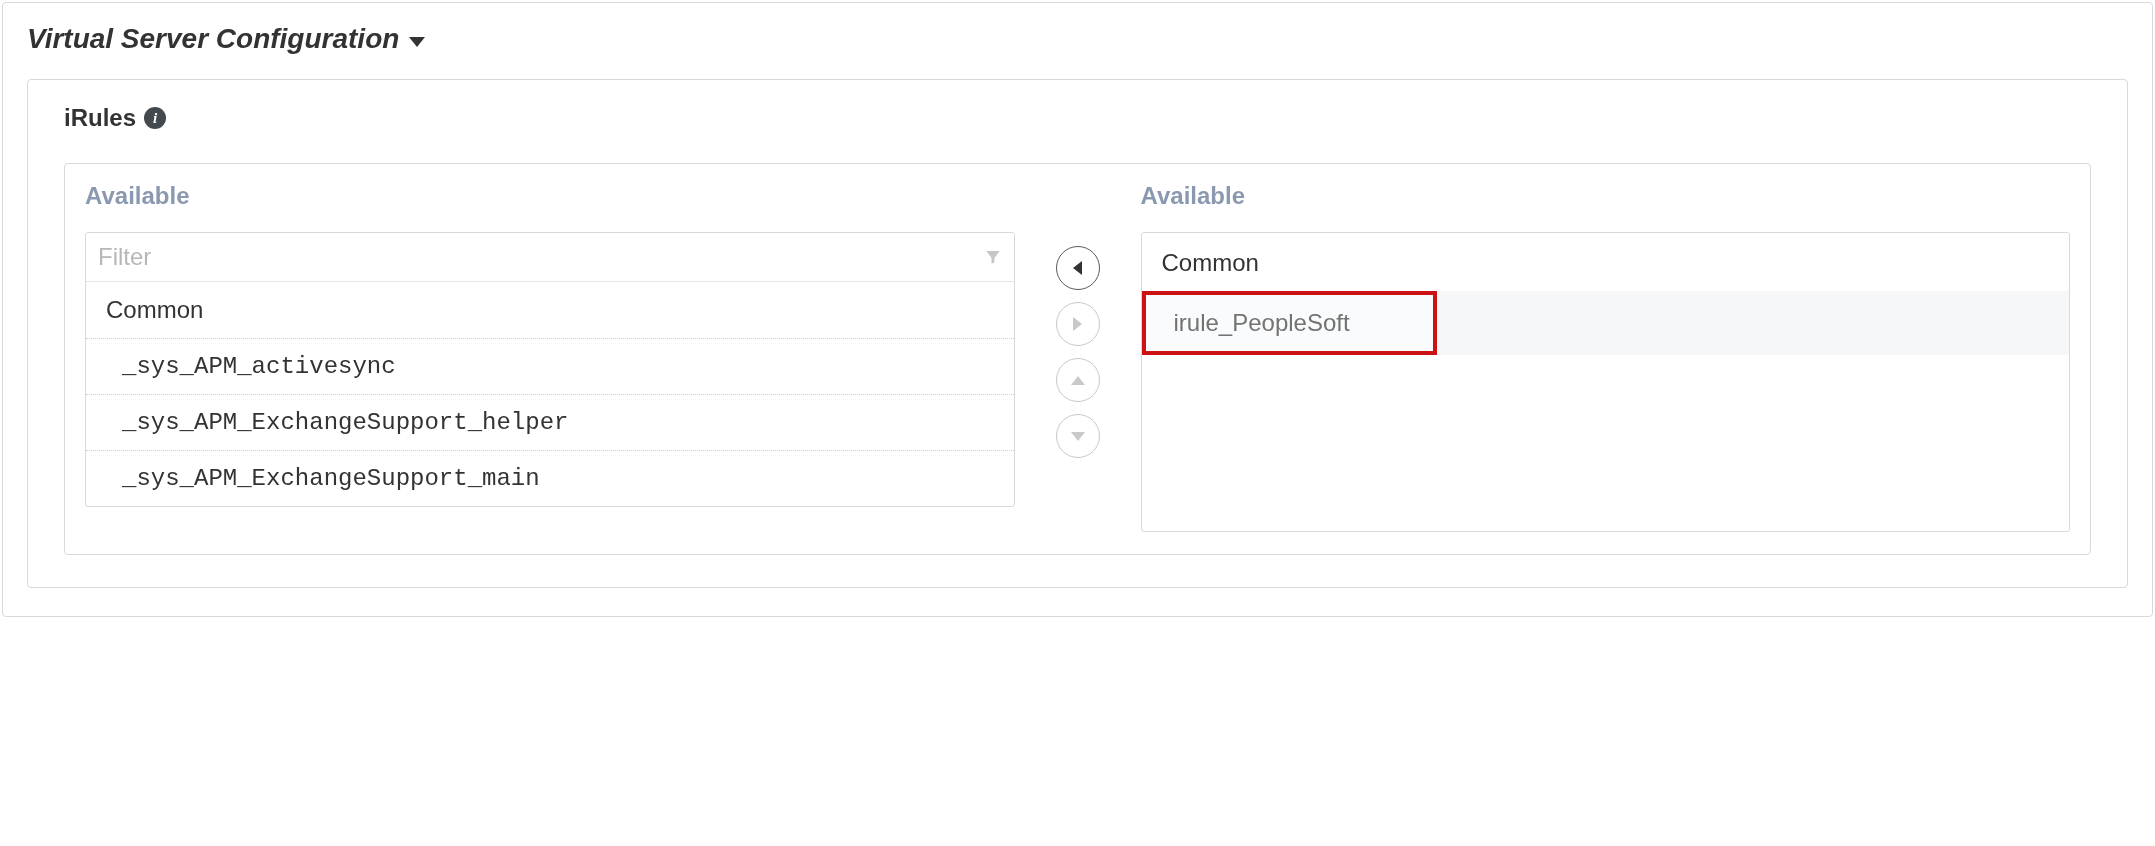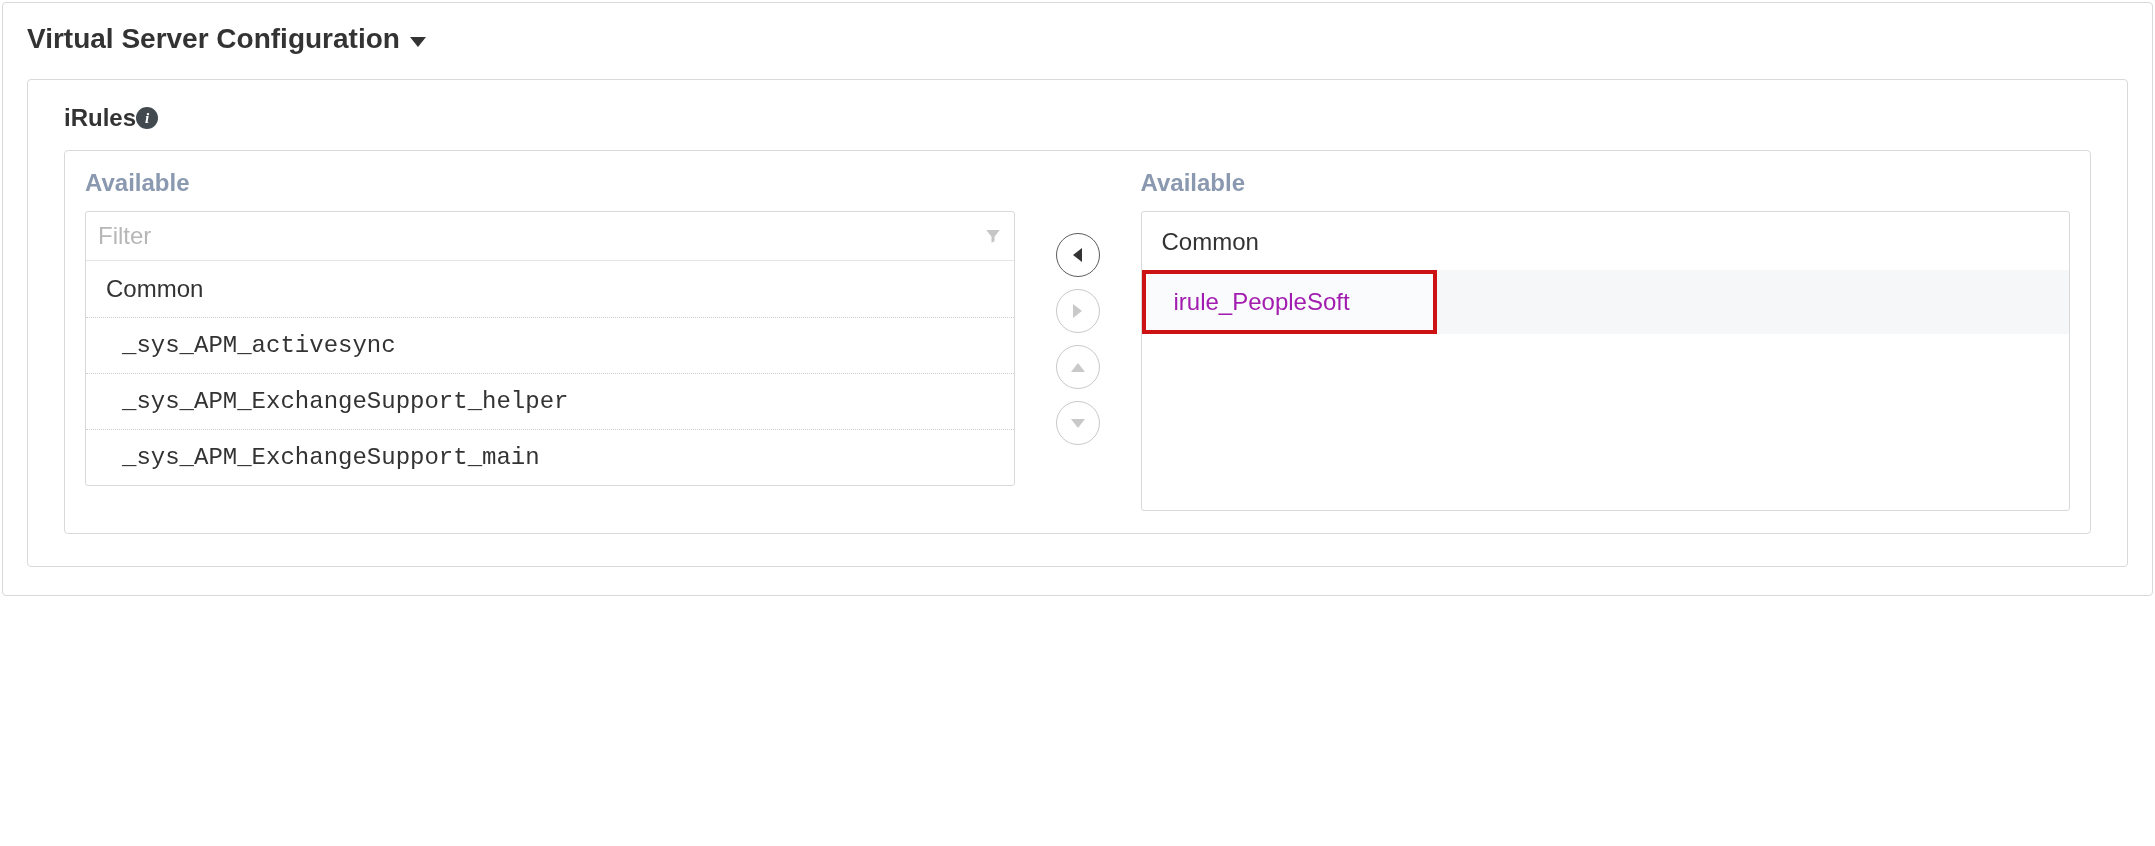--- a/index.html
+++ b/index.html
@@ -17,40 +17,42 @@
   }
   .section-header {
     display: flex;
     align-items: center;
     gap: 10px;
     font-size: 28px;
     font-weight: 700;
     color: #333;
     margin-bottom: 24px;
     cursor: pointer;
+    font-style: italic;
   }
   .caret-down-icon {
     width: 0; height: 0;
     border-left: 8px solid transparent;
     border-right: 8px solid transparent;
     border-top: 10px solid #333;
     margin-top: 5px;
   }
   .inner-panel {
     border: 1px solid #d9d9d9;
     border-radius: 4px;
     padding: 24px 36px 32px 36px;
   }
   .field-label {
     display: flex;
     align-items: center;
+    gap: 8px;
     font-size: 24px;
     font-weight: 700;
     color: #333;
-    margin-bottom: 18px;
+    margin-bottom: 31px;
   }
   .info-icon {
     width: 22px; height: 22px;
     border-radius: 50%;
     background: #434a4f;
     color: #fff;
     display: flex;
     align-items: center;
     justify-content: center;
     font-family: Georgia, serif;
@@ -65,21 +67,21 @@
     padding: 18px 20px 22px 20px;
     display: grid;
     grid-template-columns: 1fr 90px 1fr;
     gap: 18px;
     align-items: start;
   }
   .col-title {
     font-size: 24px;
     font-weight: 700;
     color: #8a99b0;
-    margin-bottom: 14px;
+    margin-bottom: 22px;
   }
   .listbox {
     border: 1px solid #d9d9d9;
     border-radius: 3px;
     background: #fff;
   }
   .filter-row {
     display: flex;
     align-items: center;
     padding: 10px 12px 10px 12px;
@@ -115,21 +117,21 @@
   }
   .selected-box .group-header {
     padding-top: 16px;
   }
   .selected-row-wrap {
     background: #f6f7f9;
     padding: 0;
   }
   .selected-item {
     font-size: 24px;
-    color: #a21caf;
+    color: #737373;
     padding: 14px 16px 14px 28px;
     border: 4px solid #cc1212;
     background: #fafbfc;
     width: 295px;
     margin: 0;
     cursor: pointer;
   }
   .selected-box {
     min-height: 300px;
   }

